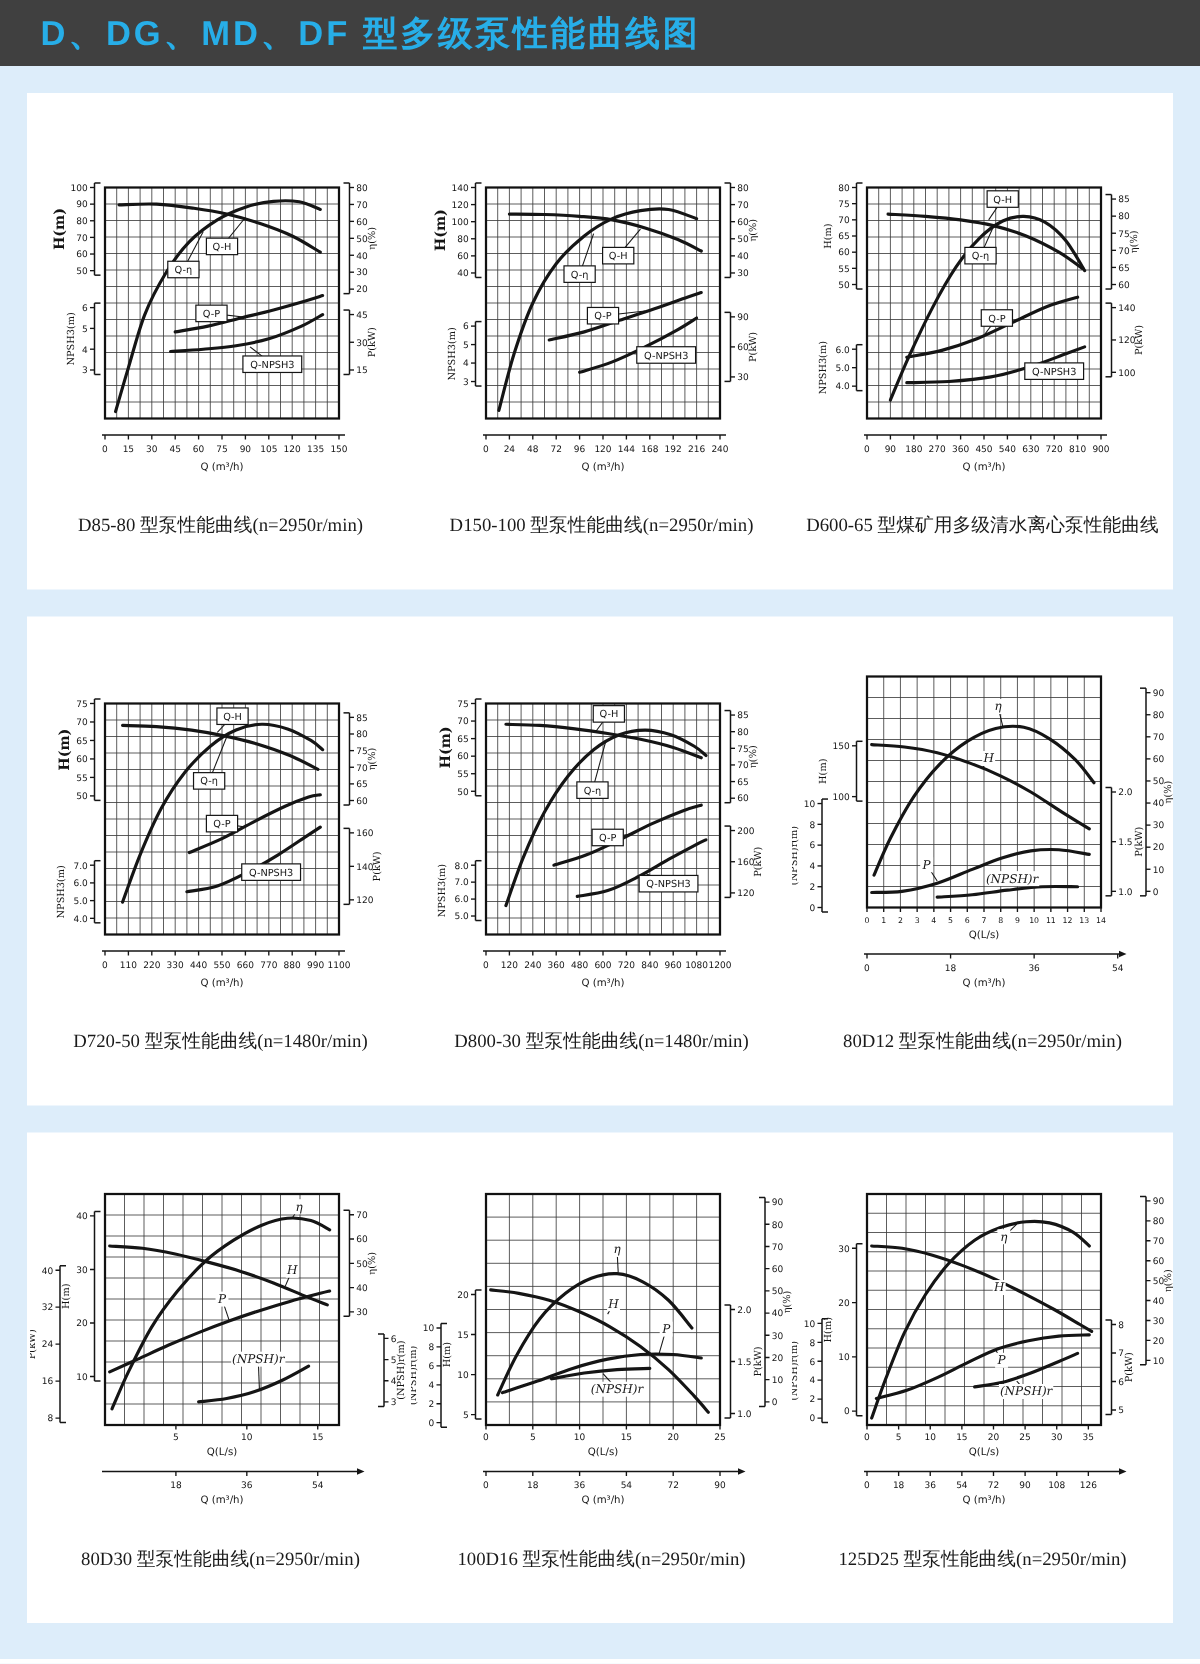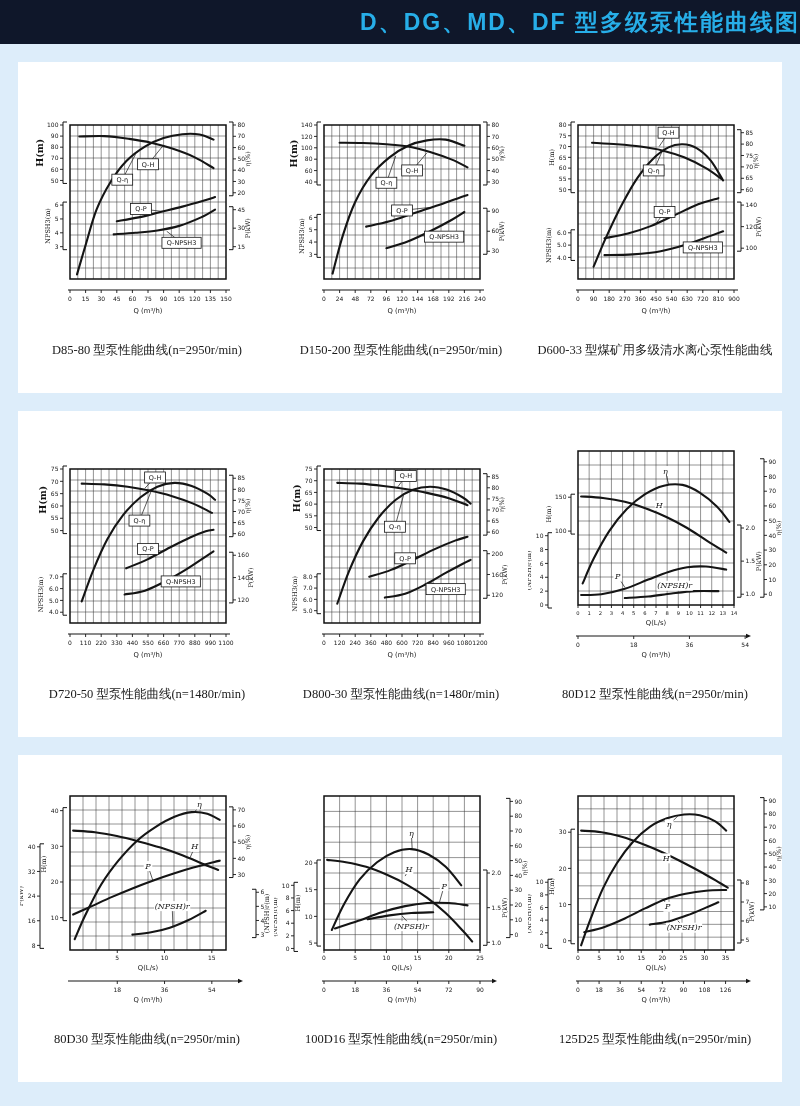--- a/index.html
+++ b/index.html
@@ -1,17 +1,17 @@
 <!DOCTYPE html>
 <html><head>
 <meta charset="utf-8">
 <style>
   html,body{margin:0;padding:0;background:#fff;}
   body{width:800px;height:1109px;overflow:hidden;font-family:"Liberation Sans",sans-serif;}
-  .header{height:44px;display:flex;align-items:center;justify-content:flex-end;background:#0f172a;padding-left:27px;}
+  .header{height:44px;display:flex;align-items:center;justify-content:flex-start;background:#404040;padding-left:27px;}
   .page-title{font-size:23px;font-weight:bold;letter-spacing:2px;color:#27aee8;font-family:"Liberation Sans",sans-serif;}
   .blue-wrap{background:#ddedfa;padding:18px 18px 24px 18px;}
   .card{background:#ffffff;margin-bottom:18px;}
   .card:last-child{margin-bottom:0;}
   .card .row{display:flex;justify-content:space-evenly;align-items:flex-end;height:100%;box-sizing:border-box;padding:0 2px 34px 2px;}
   .c1{height:331px;} .c2{height:326px;} .c3{height:327px;}
   figure.fig{margin:0;display:flex;flex-direction:column;align-items:center;}
   figcaption.cap{margin-top:14px;font-size:12.5px;color:#1a1a1a;font-family:"Liberation Serif","DejaVu Serif",serif;white-space:nowrap;}
   svg{display:block;}
 </style>
@@ -283,21 +283,21 @@
             <line x1="159.2" y1="174" x2="159.2" y2="177" stroke="#151515" stroke-width="0.9"></line>
             <text x="159.2" y="185" font-size="6" text-anchor="middle" font-family="&quot;DejaVu Sans&quot;,sans-serif" font-style="normal" font-weight="normal" fill="#151515">168</text>
             <line x1="174.8" y1="174" x2="174.8" y2="177" stroke="#151515" stroke-width="0.9"></line>
             <text x="174.8" y="185" font-size="6" text-anchor="middle" font-family="&quot;DejaVu Sans&quot;,sans-serif" font-style="normal" font-weight="normal" fill="#151515">192</text>
             <line x1="190.4" y1="174" x2="190.4" y2="177" stroke="#151515" stroke-width="0.9"></line>
             <text x="190.4" y="185" font-size="6" text-anchor="middle" font-family="&quot;DejaVu Sans&quot;,sans-serif" font-style="normal" font-weight="normal" fill="#151515">216</text>
             <line x1="206" y1="174" x2="206" y2="177" stroke="#151515" stroke-width="0.9"></line>
             <text x="206" y="185" font-size="6" text-anchor="middle" font-family="&quot;DejaVu Sans&quot;,sans-serif" font-style="normal" font-weight="normal" fill="#151515">240</text>
             <text x="128" y="197" font-size="6.8" text-anchor="middle" font-family="&quot;DejaVu Sans&quot;,sans-serif" font-style="normal" font-weight="normal" fill="#151515">Q (m³/h)</text>
           </svg>
-        <figcaption class="cap">D150-200 型泵性能曲线(n=2950r/min)</figcaption>
+        <figcaption class="cap">D150-100 型泵性能曲线(n=2950r/min)</figcaption>
       </figure>
       <figure class="fig">
         <svg width="254" height="212" viewBox="0 0 254 212">
             <line x1="57.8" y1="9" x2="57.8" y2="163" stroke="#3a3a3a" stroke-width="0.55"></line>
             <line x1="65.6" y1="9" x2="65.6" y2="163" stroke="#3a3a3a" stroke-width="0.55"></line>
             <line x1="73.4" y1="9" x2="73.4" y2="163" stroke="#3a3a3a" stroke-width="0.55"></line>
             <line x1="81.2" y1="9" x2="81.2" y2="163" stroke="#3a3a3a" stroke-width="0.55"></line>
             <line x1="89" y1="9" x2="89" y2="163" stroke="#3a3a3a" stroke-width="0.55"></line>
             <line x1="96.8" y1="9" x2="96.8" y2="163" stroke="#3a3a3a" stroke-width="0.55"></line>
             <line x1="104.6" y1="9" x2="104.6" y2="163" stroke="#3a3a3a" stroke-width="0.55"></line>
@@ -415,21 +415,21 @@
             <line x1="159.2" y1="174" x2="159.2" y2="177" stroke="#151515" stroke-width="0.9"></line>
             <text x="159.2" y="185" font-size="6" text-anchor="middle" font-family="&quot;DejaVu Sans&quot;,sans-serif" font-style="normal" font-weight="normal" fill="#151515">630</text>
             <line x1="174.8" y1="174" x2="174.8" y2="177" stroke="#151515" stroke-width="0.9"></line>
             <text x="174.8" y="185" font-size="6" text-anchor="middle" font-family="&quot;DejaVu Sans&quot;,sans-serif" font-style="normal" font-weight="normal" fill="#151515">720</text>
             <line x1="190.4" y1="174" x2="190.4" y2="177" stroke="#151515" stroke-width="0.9"></line>
             <text x="190.4" y="185" font-size="6" text-anchor="middle" font-family="&quot;DejaVu Sans&quot;,sans-serif" font-style="normal" font-weight="normal" fill="#151515">810</text>
             <line x1="206" y1="174" x2="206" y2="177" stroke="#151515" stroke-width="0.9"></line>
             <text x="206" y="185" font-size="6" text-anchor="middle" font-family="&quot;DejaVu Sans&quot;,sans-serif" font-style="normal" font-weight="normal" fill="#151515">900</text>
             <text x="128" y="197" font-size="6.8" text-anchor="middle" font-family="&quot;DejaVu Sans&quot;,sans-serif" font-style="normal" font-weight="normal" fill="#151515">Q (m³/h)</text>
           </svg>
-        <figcaption class="cap">D600-33 型煤矿用多级清水离心泵性能曲线</figcaption>
+        <figcaption class="cap">D600-65 型煤矿用多级清水离心泵性能曲线</figcaption>
       </figure>
     </div>
   </div>
 
   <div class="card c2">
     <div class="row">
       <figure class="fig">
         <svg width="254" height="212" viewBox="0 0 254 212">
             <line x1="57.8" y1="9" x2="57.8" y2="163" stroke="#3a3a3a" stroke-width="0.55"></line>
             <line x1="65.6" y1="9" x2="65.6" y2="163" stroke="#3a3a3a" stroke-width="0.55"></line>

